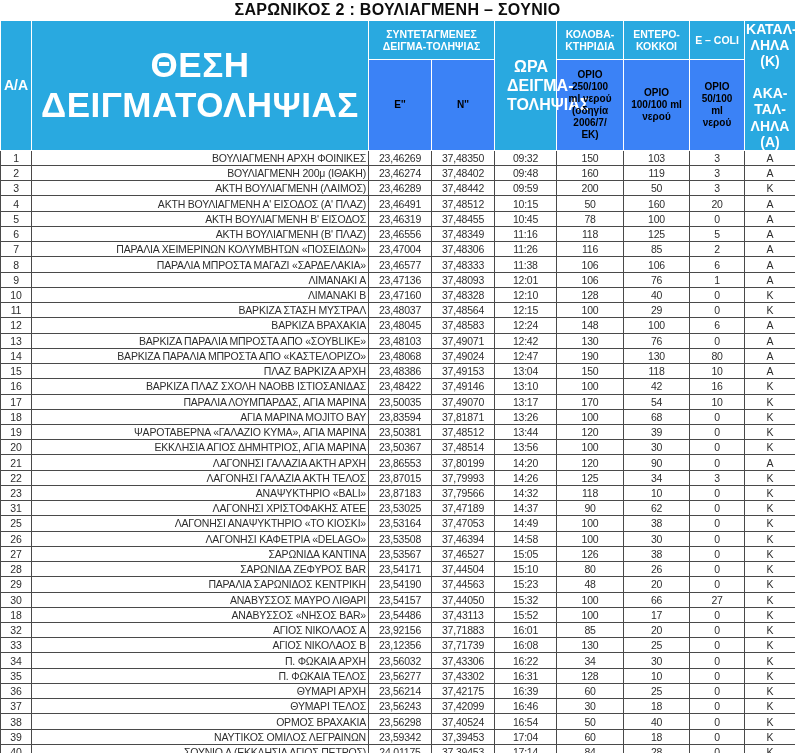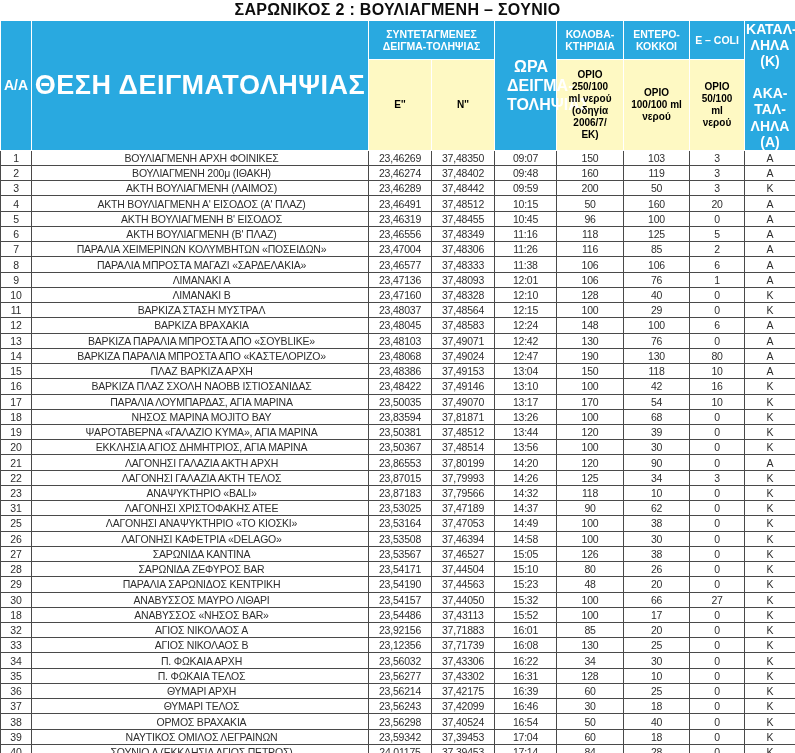--- a/index.html
+++ b/index.html
@@ -32,43 +32,43 @@
     font-weight: bold;
     border: 1px solid #ffffff;
     white-space: pre-line;
     text-align: center;
     vertical-align: middle;
     padding: 0 1px;
   }
   thead tr.r1 { height: 32px; }
   thead tr.r2 { height: 75px; }
   th.h-aa { font-size: 14px; }
-  th.h-loc { font-size: 27px; letter-spacing: 0.5px; }
+  th.h-loc { font-size: 35px; letter-spacing: 0.5px; }
   th.h-group { font-size: 10.5px; line-height: 1.15; }
   th.h-time { font-size: 16px; line-height: 1.2; padding-left: 12px; }
   th.h-status { font-size: 14px; line-height: 1.15; }
   th.sub {
-    background: #fef9c3;
+    background: #3b82f6;
     color: #000000;
     font-size: 10px;
     line-height: 1.2;
   }
   tbody td {
     border: 1px solid #4a4a4a;
     font-size: 10.5px;
     color: #2e2e2e;
     text-align: center;
     vertical-align: middle;
     padding: 0 2px;
     overflow: hidden;
     white-space: nowrap;
     letter-spacing: -0.2px;
   }
   tbody td.loc {
-    text-align: center;
+    text-align: right;
     padding-left: 5px;
   }
 </style>
 </head>
 <body>
 
 <div class="page">
   <div class="title">ΣΑΡΩΝΙΚΟΣ 2 : ΒΟΥΛΙΑΓΜΕΝΗ – ΣΟΥΝΙΟ</div>
 
   <table class="main">
@@ -123,21 +123,21 @@
 ml
 νερού</th>
       </tr>
     </thead>
     <tbody>
         <tr>
           <td>1</td>
           <td class="loc">ΒΟΥΛΙΑΓΜΕΝΗ ΑΡΧΗ ΦΟΙΝΙΚΕΣ</td>
           <td>23,46269</td>
           <td>37,48350</td>
-          <td>09:07</td>
+          <td>09:32</td>
           <td>150</td>
           <td>103</td>
           <td>3</td>
           <td>Α</td>
         </tr>
         <tr>
           <td>2</td>
           <td class="loc">ΒΟΥΛΙΑΓΜΕΝΗ 200μ (ΙΘΑΚΗ)</td>
           <td>23,46274</td>
           <td>37,48402</td>
@@ -168,21 +168,21 @@
           <td>160</td>
           <td>20</td>
           <td>Α</td>
         </tr>
         <tr>
           <td>5</td>
           <td class="loc">ΑΚΤΗ ΒΟΥΛΙΑΓΜΕΝΗ Β' ΕΙΣΟΔΟΣ</td>
           <td>23,46319</td>
           <td>37,48455</td>
           <td>10:45</td>
-          <td>96</td>
+          <td>78</td>
           <td>100</td>
           <td>0</td>
           <td>Α</td>
         </tr>
         <tr>
           <td>6</td>
           <td class="loc">ΑΚΤΗ ΒΟΥΛΙΑΓΜΕΝΗ (Β' ΠΛΑΖ)</td>
           <td>23,46556</td>
           <td>37,48349</td>
           <td>11:16</td>
@@ -307,21 +307,21 @@
           <td>23,50035</td>
           <td>37,49070</td>
           <td>13:17</td>
           <td>170</td>
           <td>54</td>
           <td>10</td>
           <td>Κ</td>
         </tr>
         <tr>
           <td>18</td>
-          <td class="loc">ΝΗΣΟΣ ΜΑΡΙΝΑ MOJITO BAY</td>
+          <td class="loc">ΑΓΙΑ ΜΑΡΙΝΑ MOJITO BAY</td>
           <td>23,83594</td>
           <td>37,81871</td>
           <td>13:26</td>
           <td>100</td>
           <td>68</td>
           <td>0</td>
           <td>Κ</td>
         </tr>
         <tr>
           <td>19</td>

